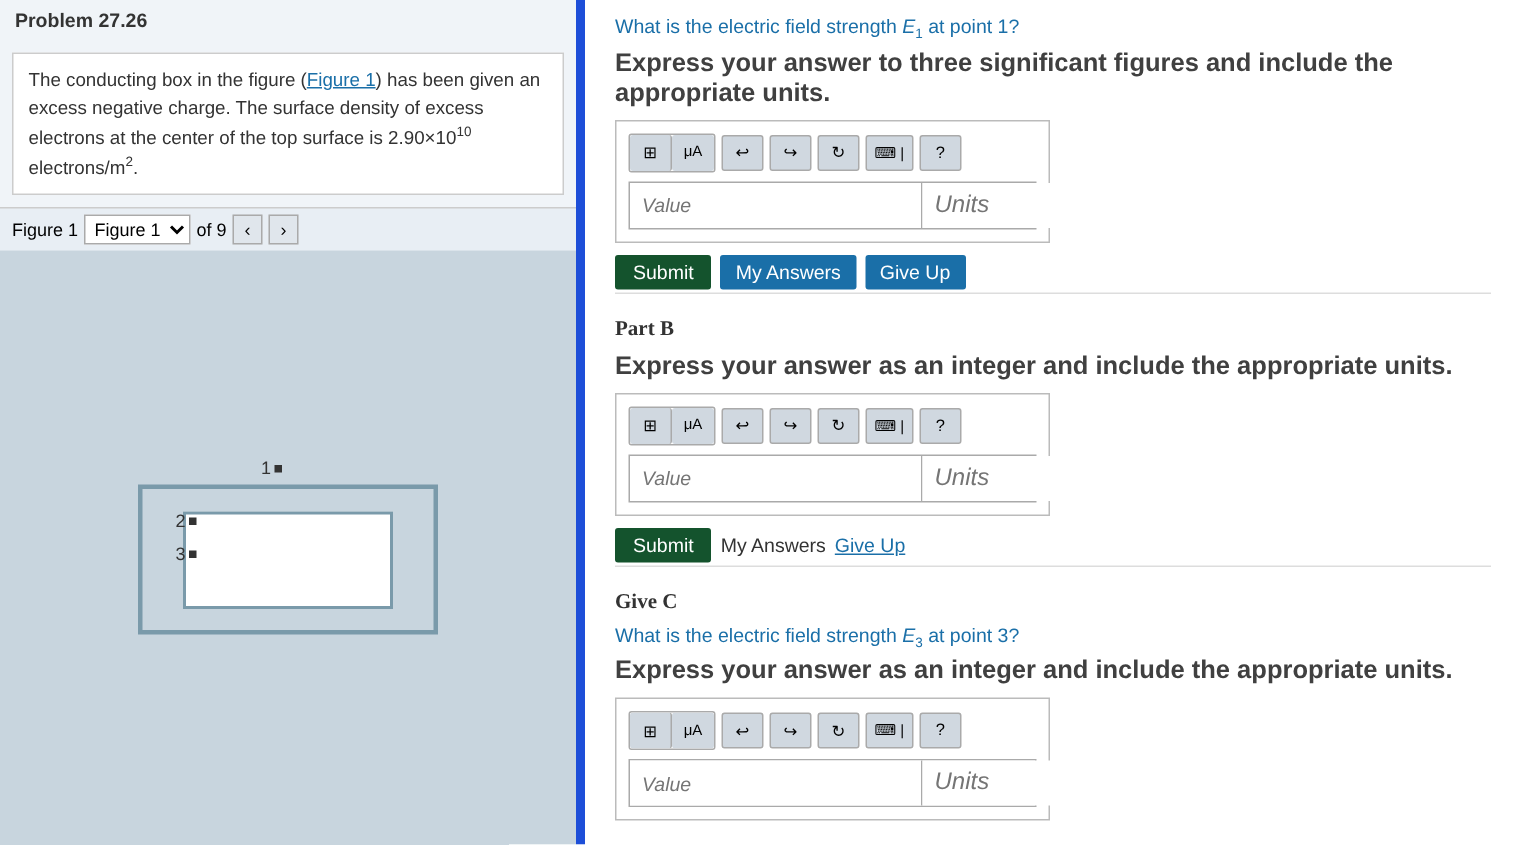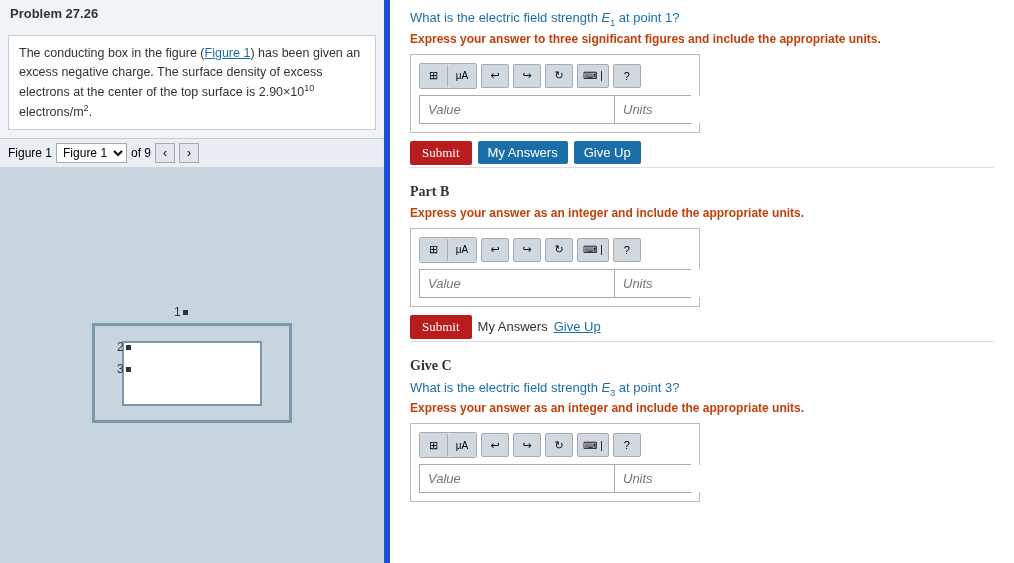--- a/index.html
+++ b/index.html
@@ -114,22 +114,22 @@
       color: #333;
       margin-bottom: 6px;
       font-family: Liberation Serif, serif;
     }
     .question-text {
       font-size: 13px;
       color: #1a6fa8;
       margin-bottom: 4px;
     }
     .instruction-text {
-      font-size: 12px;
-      color: #c2410c;
+      font-size: 17px;
+      color: #404040;
       font-weight: bold;
       margin-bottom: 8px;
     }
 
     .answer-box {
       border: 1px solid #bbb;
       background: #fff;
       padding: 8px;
       width: 290px;
       margin-bottom: 8px;
@@ -176,41 +176,40 @@
       font-size: 13px;
       color: #999;
       font-style: italic;
       background: #fff;
       outline: none;
     }
     .units-field {
       flex: 1;
       border: none;
       padding: 6px 8px;
-      font-size: 13px;
+      font-size: 16px;
       color: #999;
       font-style: italic;
       background: #fff;
       outline: none;
     }
 
     .btn-row {
       display: flex;
       gap: 6px;
       align-items: center;
     }
     .submit-btn {
-      background: #b91c1c;
+      background: #14532d;
       color: #fff;
       border: none;
       padding: 4px 12px;
       font-size: 13px;
       cursor: pointer;
       border-radius: 2px;
-      font-family: Liberation Serif, serif;
     }
     .my-answers-btn {
       background: #1a6fa8;
       color: #fff;
       border: none;
       padding: 4px 10px;
       font-size: 13px;
       cursor: pointer;
       border-radius: 2px;
     }

